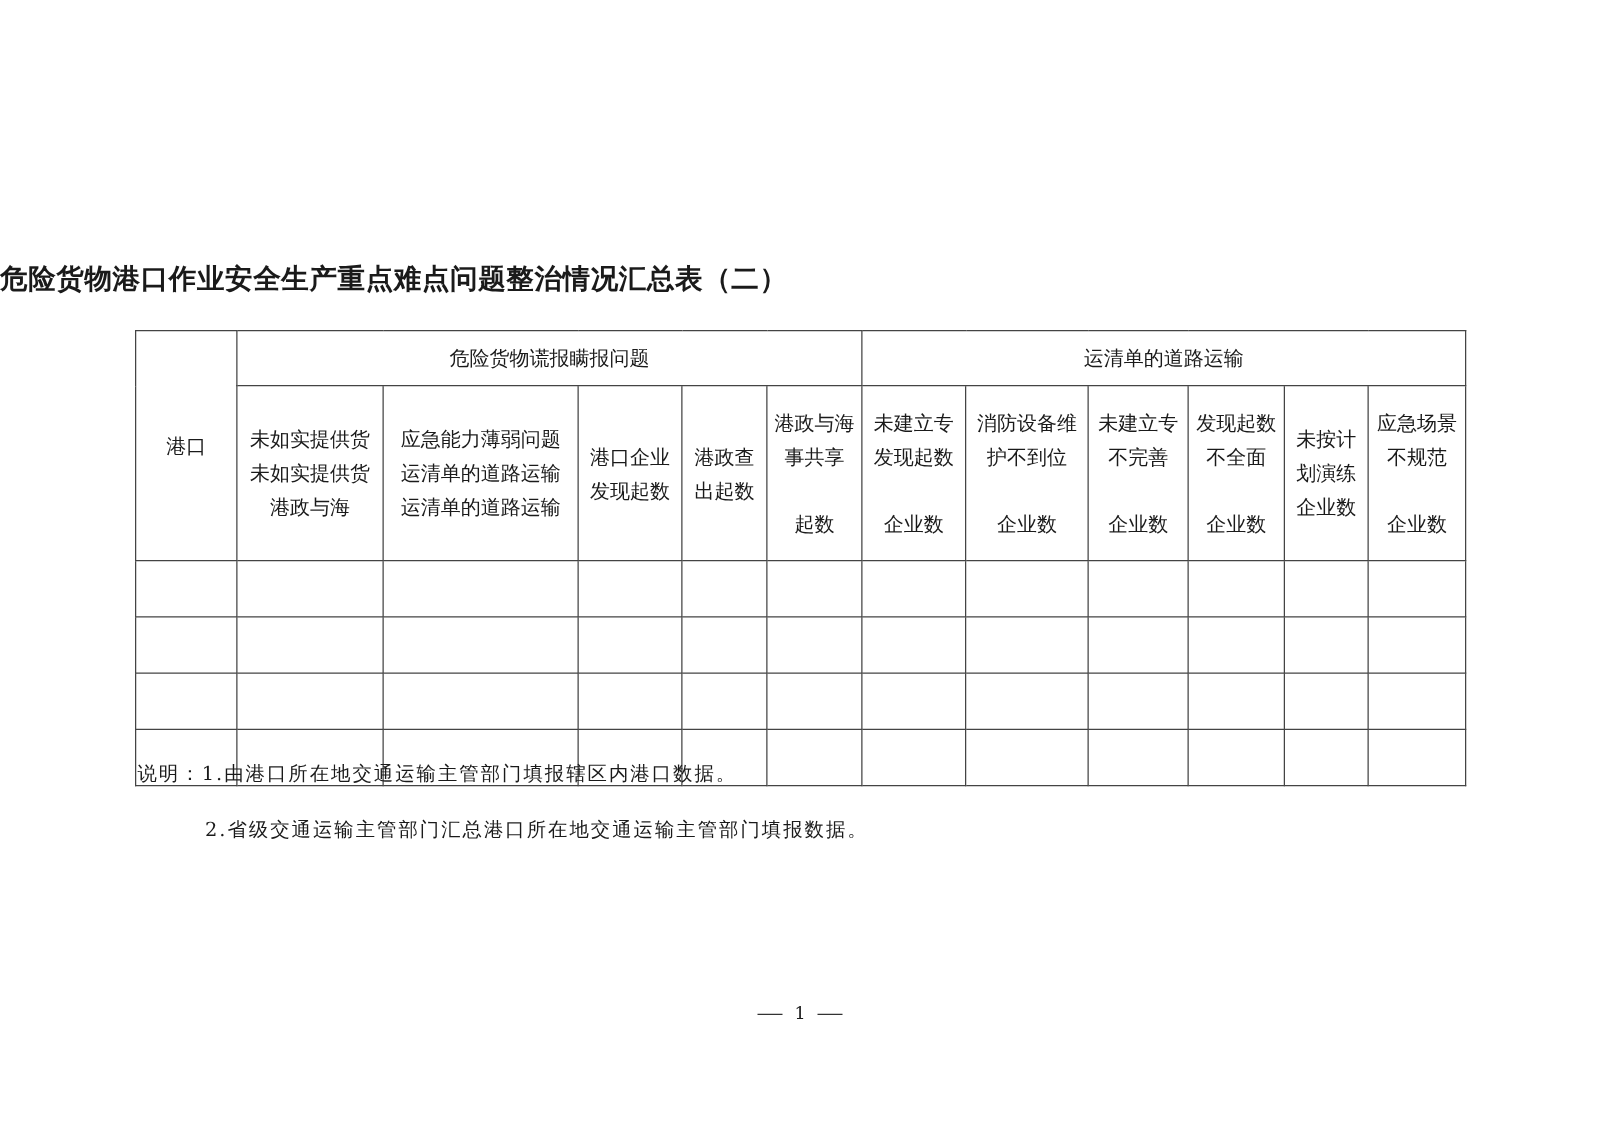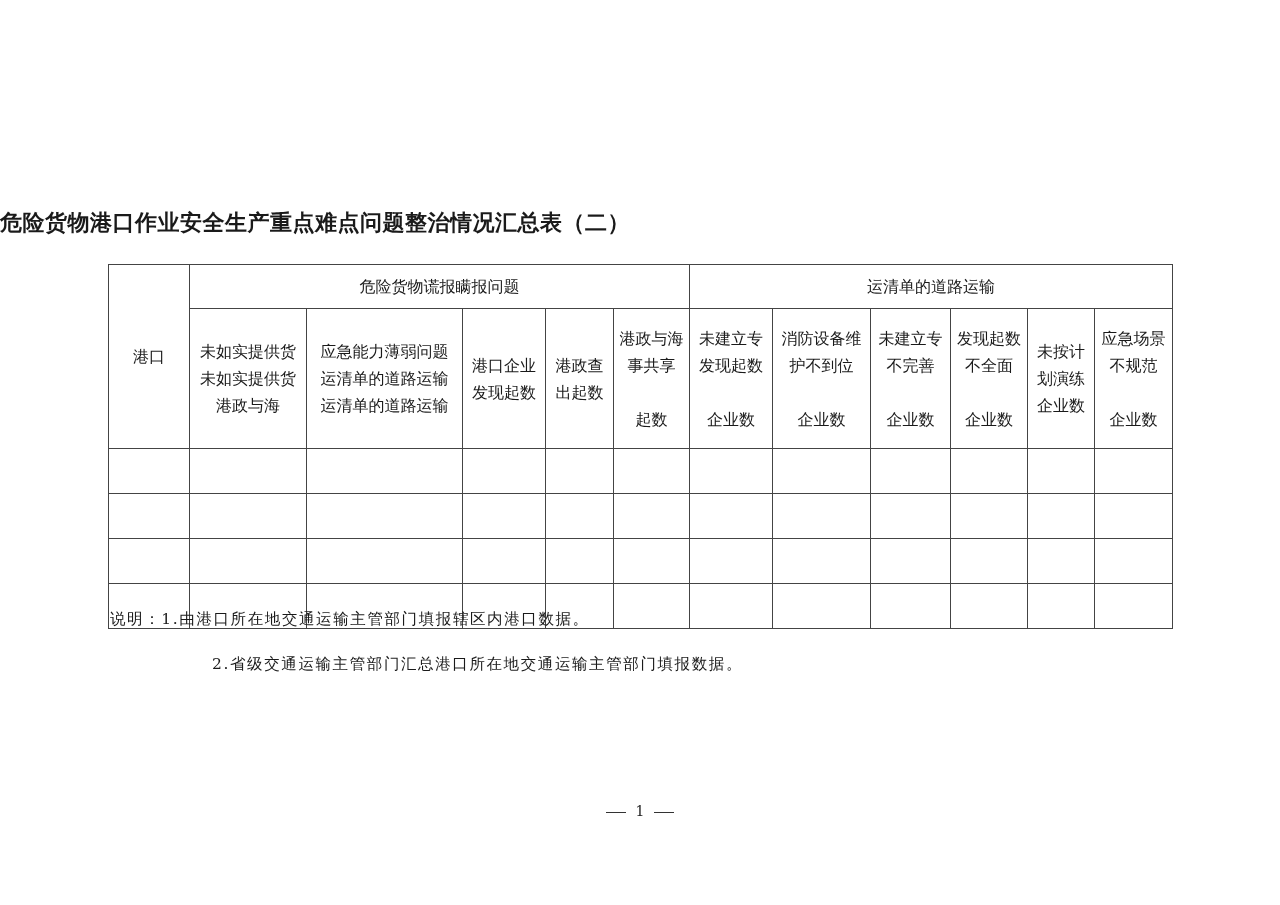--- a/index.html
+++ b/index.html
@@ -165,19 +165,19 @@
         <td></td>
         <td></td>
         <td></td>
       </tr>
     </tbody>
 </table>
 
 <div class="note" style="left:110px; top:609px;">
   <span>说明：</span><span>1.由港口所在地交通运输主管部门填报辖区内港口数据。</span>
 </div>
-<div class="note" style="left:164px; top:654px;margin-left:48px;">
+<div class="note" style="left:164px; top:654px;">
   <span>2.省级交通运输主管部门汇总港口所在地交通运输主管部门填报数据。</span>
 </div>
 
 <div class="pagenum">
   <span class="dash"></span><span>1</span><span class="dash"></span>
 </div>
 
 </body></html>

